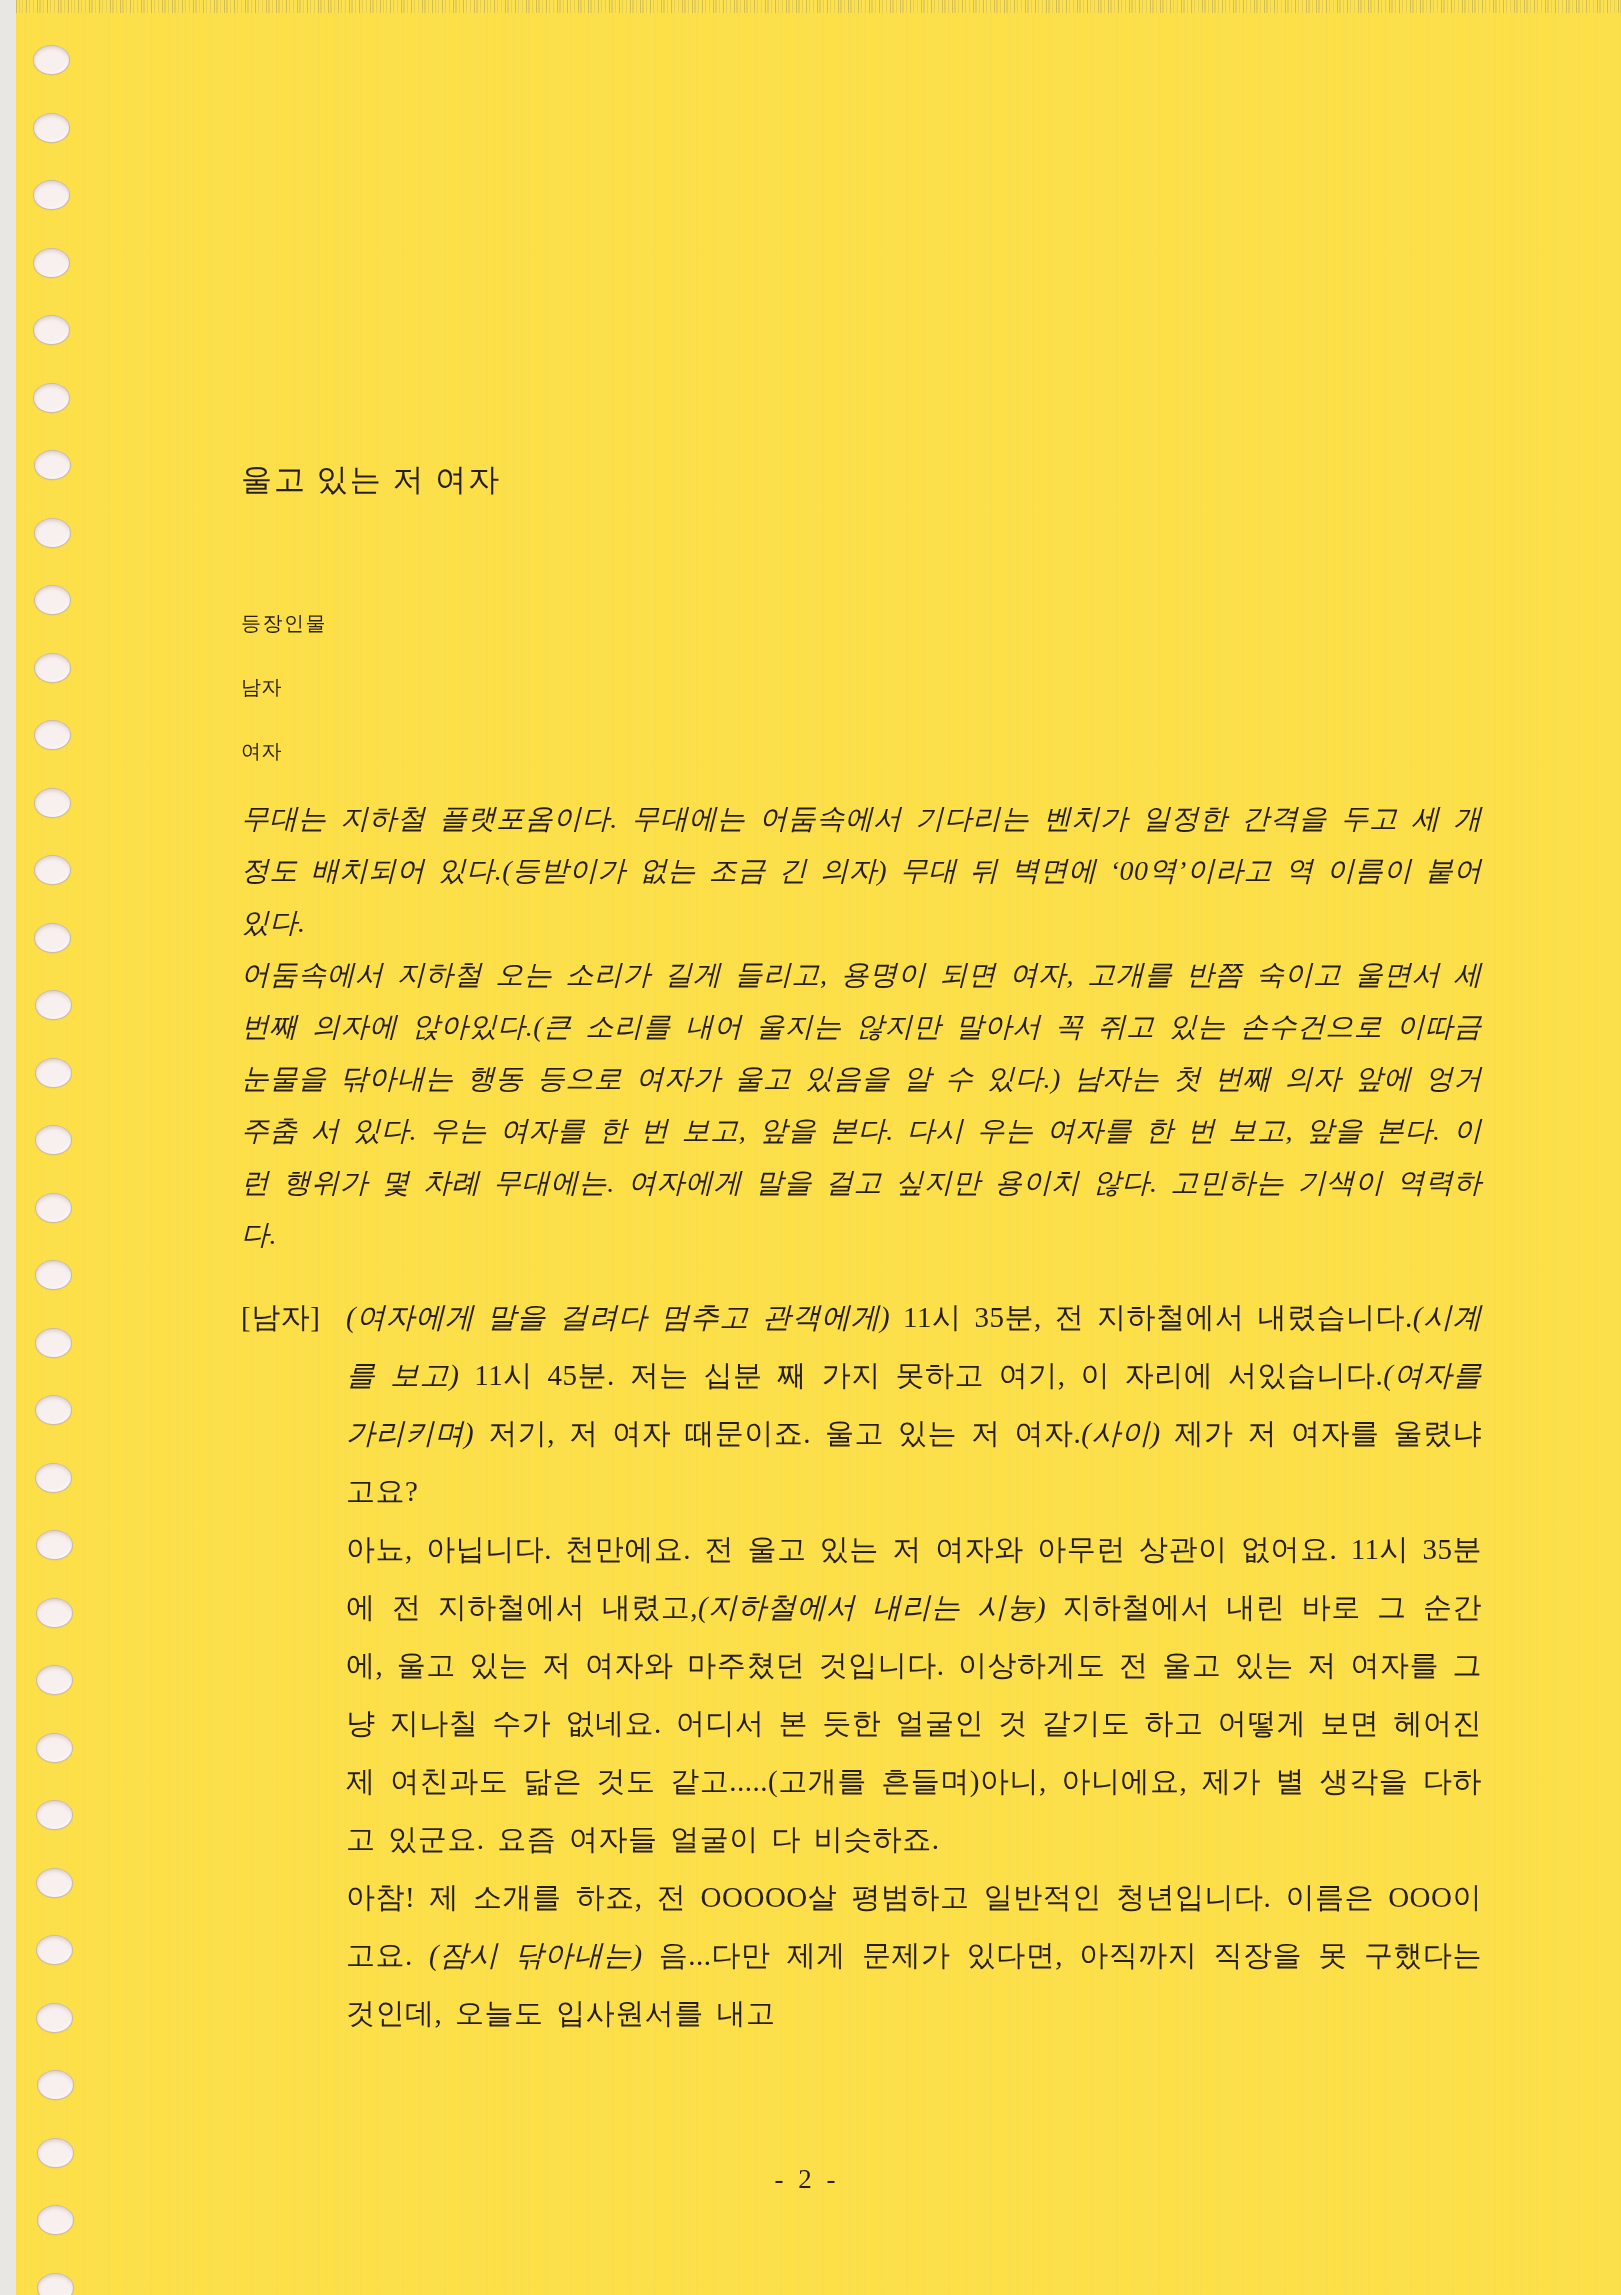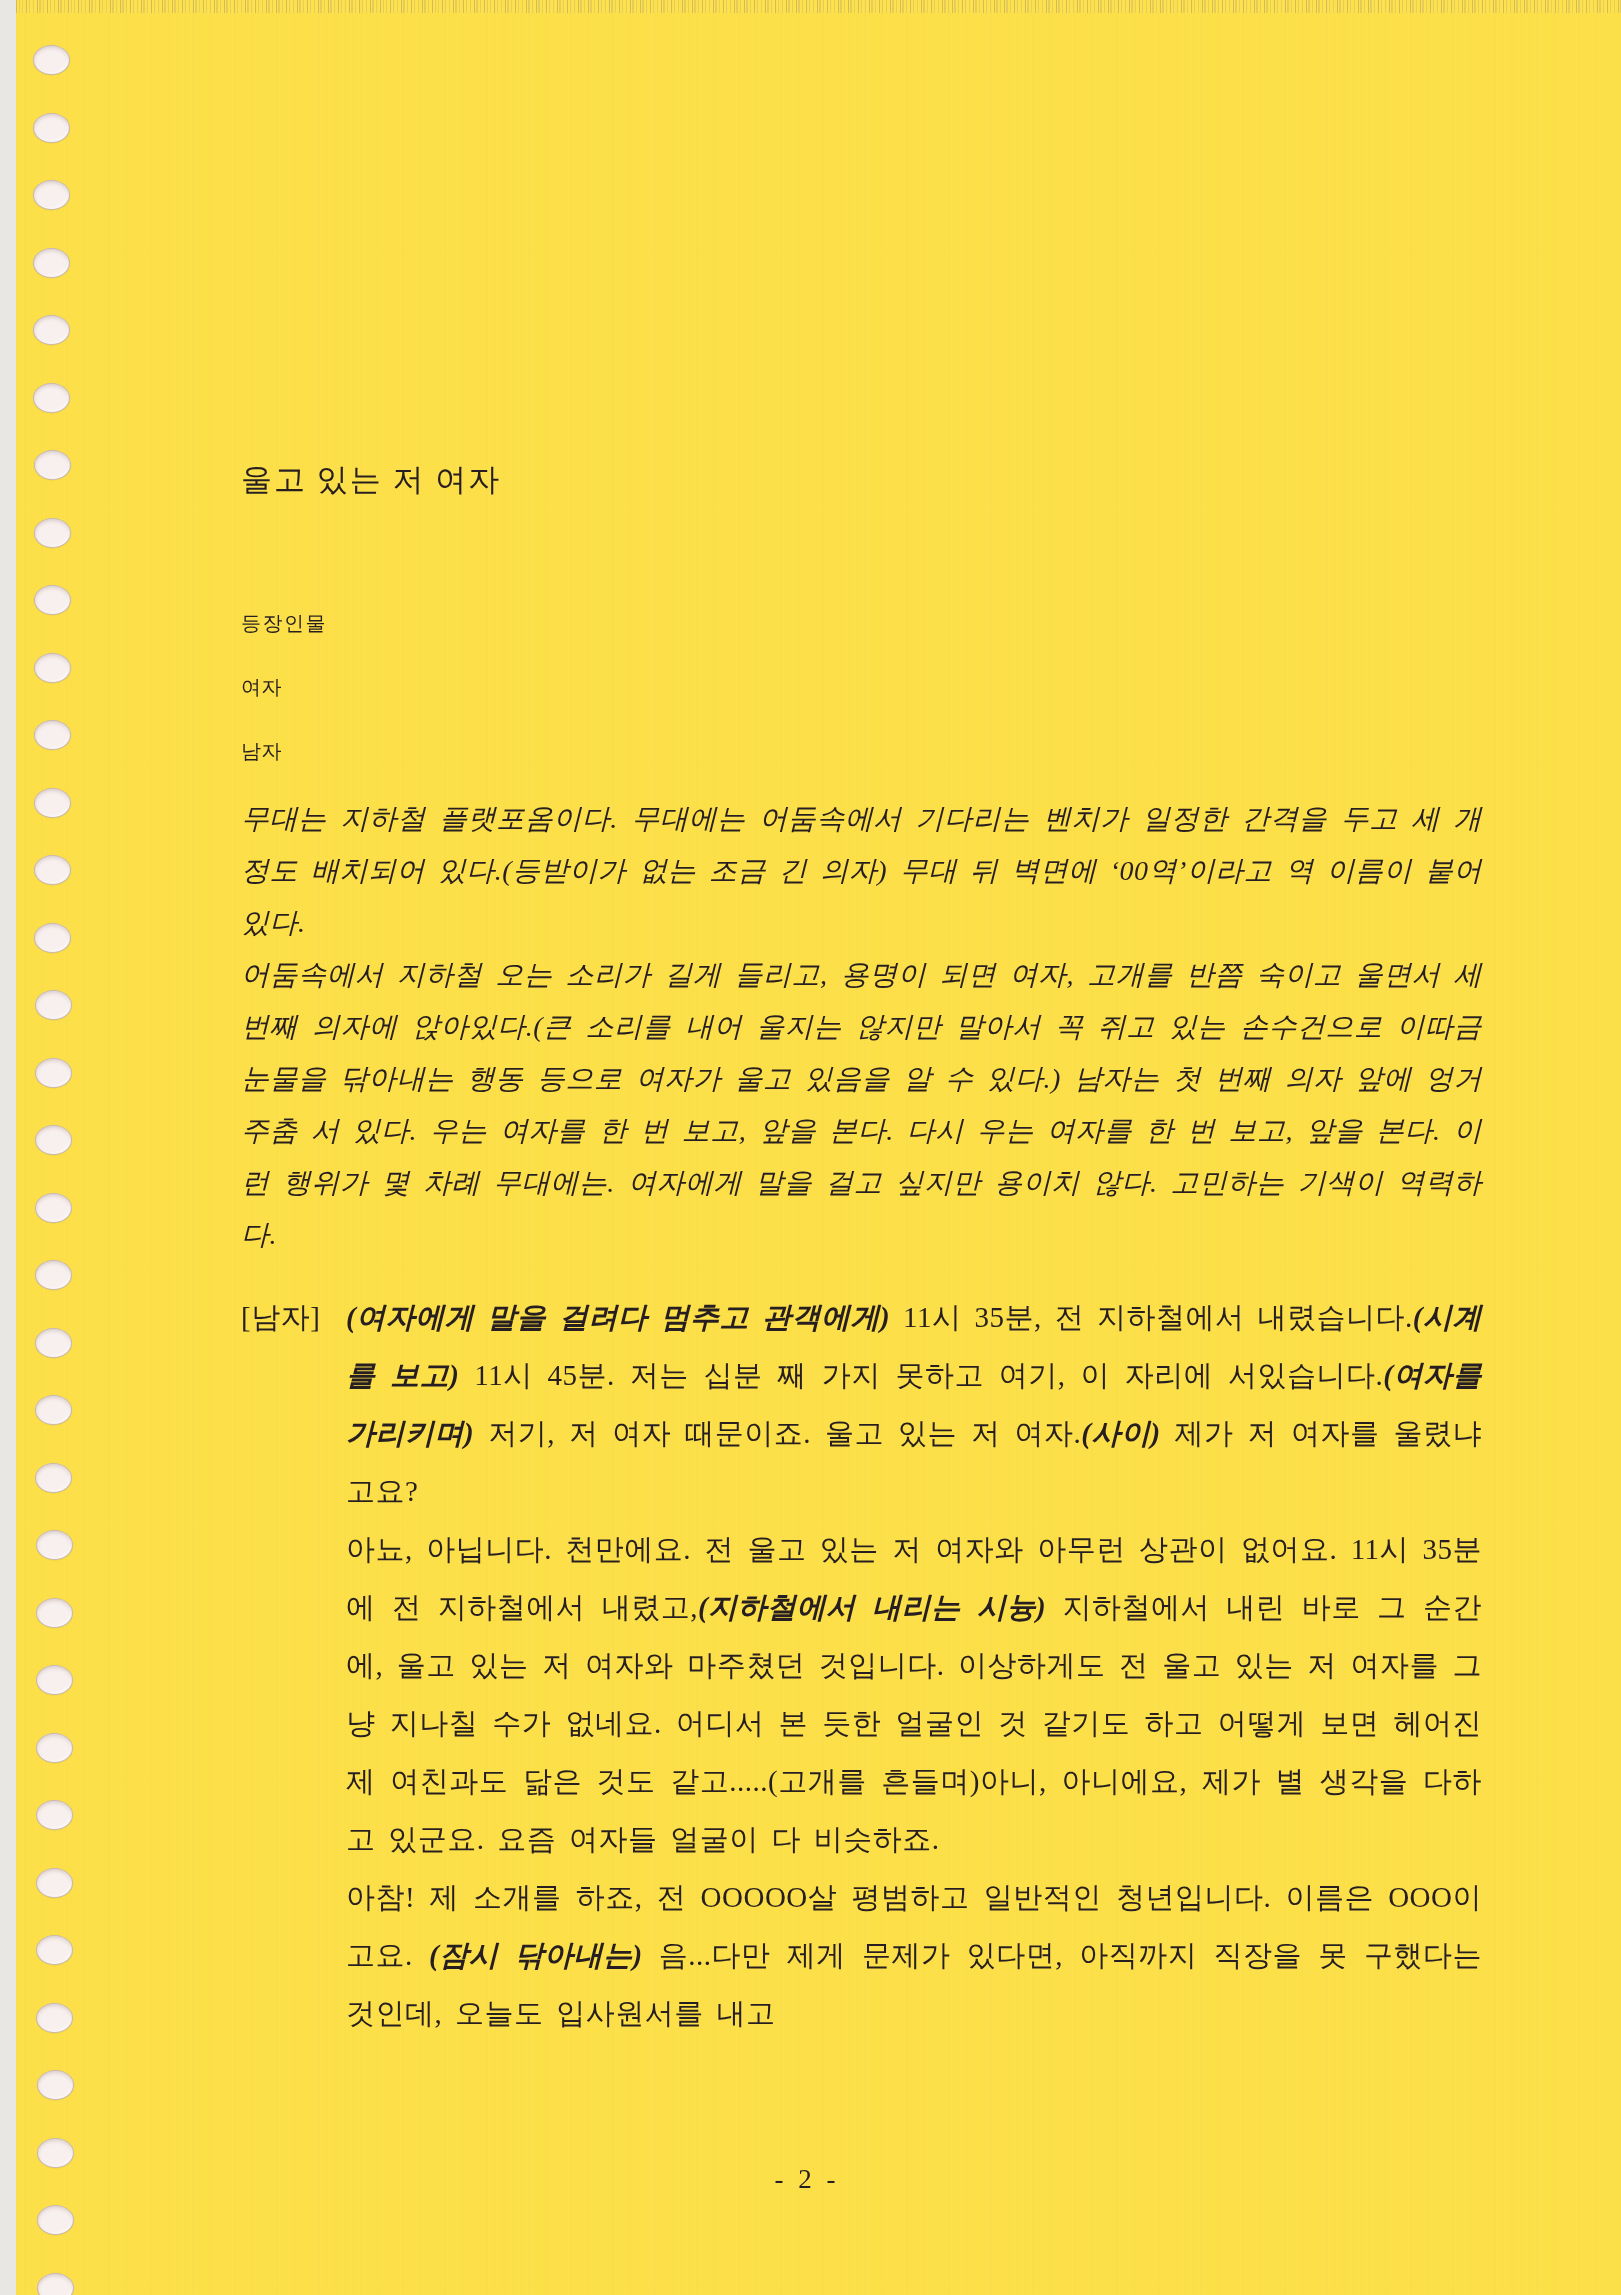--- a/index.html
+++ b/index.html
@@ -54,21 +54,21 @@
     text-align:justify;
     word-spacing:4px;
   }
   .dialogue{display:flex;margin-top:27px;}
   .speaker{flex:0 0 105px;font-size:29px;line-height:58px;white-space:nowrap;}
   .speech{flex:1;min-width:0;}
   .speech p{
     margin:0;font-size:29px;line-height:58px;
     text-align:justify;word-spacing:5px;
   }
-  .run-italic{font-style:italic;font-weight:bold;}
+  .run-italic{font-style:italic;}
   .run-normal{font-style:normal;}
   .page-number{
     position:absolute;top:2164px;left:0;width:1582px;
     text-align:center;font-size:27px;letter-spacing:4px;
     font-family:"Liberation Serif","DejaVu Serif",serif;
   }
 </style>
 </head>
 <body>
 
@@ -109,22 +109,22 @@
       <div class="hole" style="top: 2138px; left: 20.6px;"></div>
       <div class="hole" style="top: 2205px; left: 21px;"></div>
       <div class="hole" style="top: 2273px; left: 21px;"></div>
     </div>
 
   <div class="content">
     <h1 class="title">울고 있는 저 여자</h1>
 
     <div class="cast-block">
       <div class="cast-heading">등장인물</div>
+      <div>남자</div>
       <div>여자</div>
-      <div>남자</div>
     </div>
 
 
     <div class="stage-directions">
       <p>무대는 지하철 플랫포옴이다. 무대에는 어둠속에서 기다리는 벤치가 일정한 간격을 두고 세 개 정도 배치되어 있다.(등받이가 없는 조금 긴 의자) 무대 뒤 벽면에 ‘00역’이라고 역 이름이 붙어 있다.</p>
       <p>어둠속에서 지하철 오는 소리가 길게 들리고, 용명이 되면 여자, 고개를 반쯤 숙이고 울면서 세 번째 의자에 앉아있다.(큰 소리를 내어 울지는 않지만 말아서 꼭 쥐고 있는 손수건으로 이따금 눈물을 닦아내는 행동 등으로 여자가 울고 있음을 알 수 있다.) 남자는 첫 번째 의자 앞에 엉거주춤 서 있다. 우는 여자를 한 번 보고, 앞을 본다. 다시 우는 여자를 한 번 보고, 앞을 본다. 이런 행위가 몇 차례 무대에는. 여자에게 말을 걸고 싶지만 용이치 않다. 고민하는 기색이 역력하다.</p>
     </div>
 
     <div class="dialogue">
       <div class="speaker">[남자]</div>

